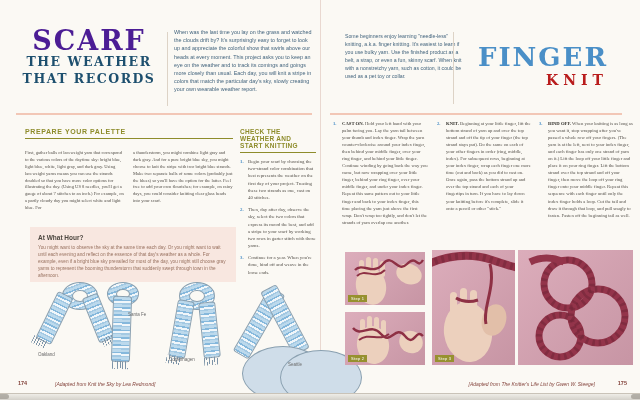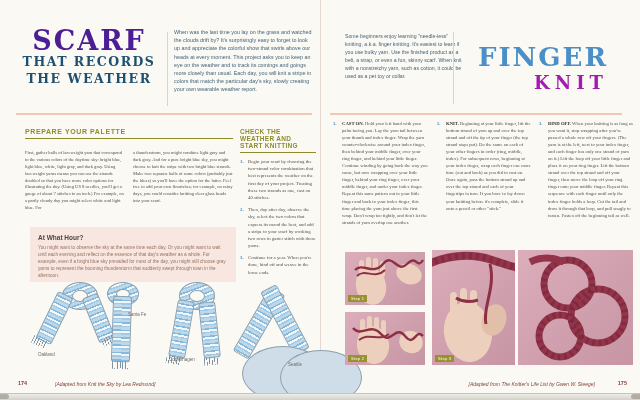--- a/index.html
+++ b/index.html
@@ -88,21 +88,21 @@
   .lp-pagenum{left:18px;top:380px;font-size:5.5px;font-weight:bold;}
   .lp-credit{left:55px;top:380.5px;font-size:5px;font-style:italic;}
 
   
   .rp-intro{position:absolute;left:345px;top:32px;width:118px;
     font-size:5.2px;line-height:1.55;color:#44657e;}
   .rp-vrule{left:453px;top:32px;height:72px;}
   .rp-title{position:absolute;left:458px;top:42px;width:150px;text-align:right;
     font-family:"DejaVu Serif",serif;font-weight:bold;}
   .rp-t1{font-size:26px;letter-spacing:2px;color:#4a8fc7;}
-  .rp-t2{font-size:18px;letter-spacing:5px;color:#a21caf;line-height:1.2;}
+  .rp-t2{font-size:14px;letter-spacing:5px;color:#b91c1c;line-height:1.2;}
 
   .rp-col{position:absolute;top:120px;width:95px;padding-left:9px;box-sizing:border-box;
     font-family:"Liberation Serif",serif;font-size:4.7px;line-height:1.5;color:#54504a;}
   .rp-c1{left:333px;}
   .rp-c2{left:437px;}
   .rp-c3{left:539px;width:94px;}
   .step-label{font-weight:bold;color:#33312c;}
 
   .photo{position:absolute;background:linear-gradient(135deg,#dcadbb,#c795a4);overflow:hidden;}
   .p1{left:345px;top:252px;width:80px;height:53px;}
@@ -127,22 +127,22 @@
 
 <div class="spread">
 
   <div class="page-divider"></div>
   <div class="hrule l"></div>
   <div class="hrule r"></div>
 
   <section>
     <div class="lp-title">
       <div class="t2">SCARF</div>
+      <div class="t3">THE WEATHER</div>
       <div class="t3">THAT RECORDS</div>
-      <div class="t3">THE WEATHER</div>
     </div>
     <div class="vrule lp-vrule"></div>
     <p class="lp-intro">When was the last time you lay on the grass and watched the clouds drift by? It's surprisingly easy to forget to look up and appreciate the colorful show that swirls above our heads at every moment. This project asks you to keep an eye on the weather and to track its comings and goings more closely than usual. Each day, you will knit a stripe in colors that match the particular day's sky, slowly creating your own wearable weather report.</p>
 
     <h3 class="olive-h lp-palette-h">PREPARE YOUR PALETTE</h3>
     <p class="serif-col lp-col1">First, gather balls of laceweight yarn that correspond to the various colors of the daytime sky: bright blue, light blue, white, light gray, and dark gray. Using laceweight yarns means you can use the strands doubled so that you have more color options for illustrating the day. (Using US 8 needles, you'll get a gauge of about 7 stitches to an inch.) For example, on a partly cloudy day you might select white and light blue. For</p>
     <p class="serif-col lp-col2">a thunderstorm, you might combine light gray and dark gray. And for a pure bright blue sky, you might choose to knit the stripe with two bright blue strands. Make two separate balls of some colors (probably just the blues) so you'll have the option for the latter. Feel free to add your own flourishes; for example, on rainy days, you could consider knitting clear glass beads into your scarf.</p>
 
     <h3 class="olive-h lp-check-h">CHECK THE WEATHER AND START KNITTING</h3>
     <ol class="lp-steps">

